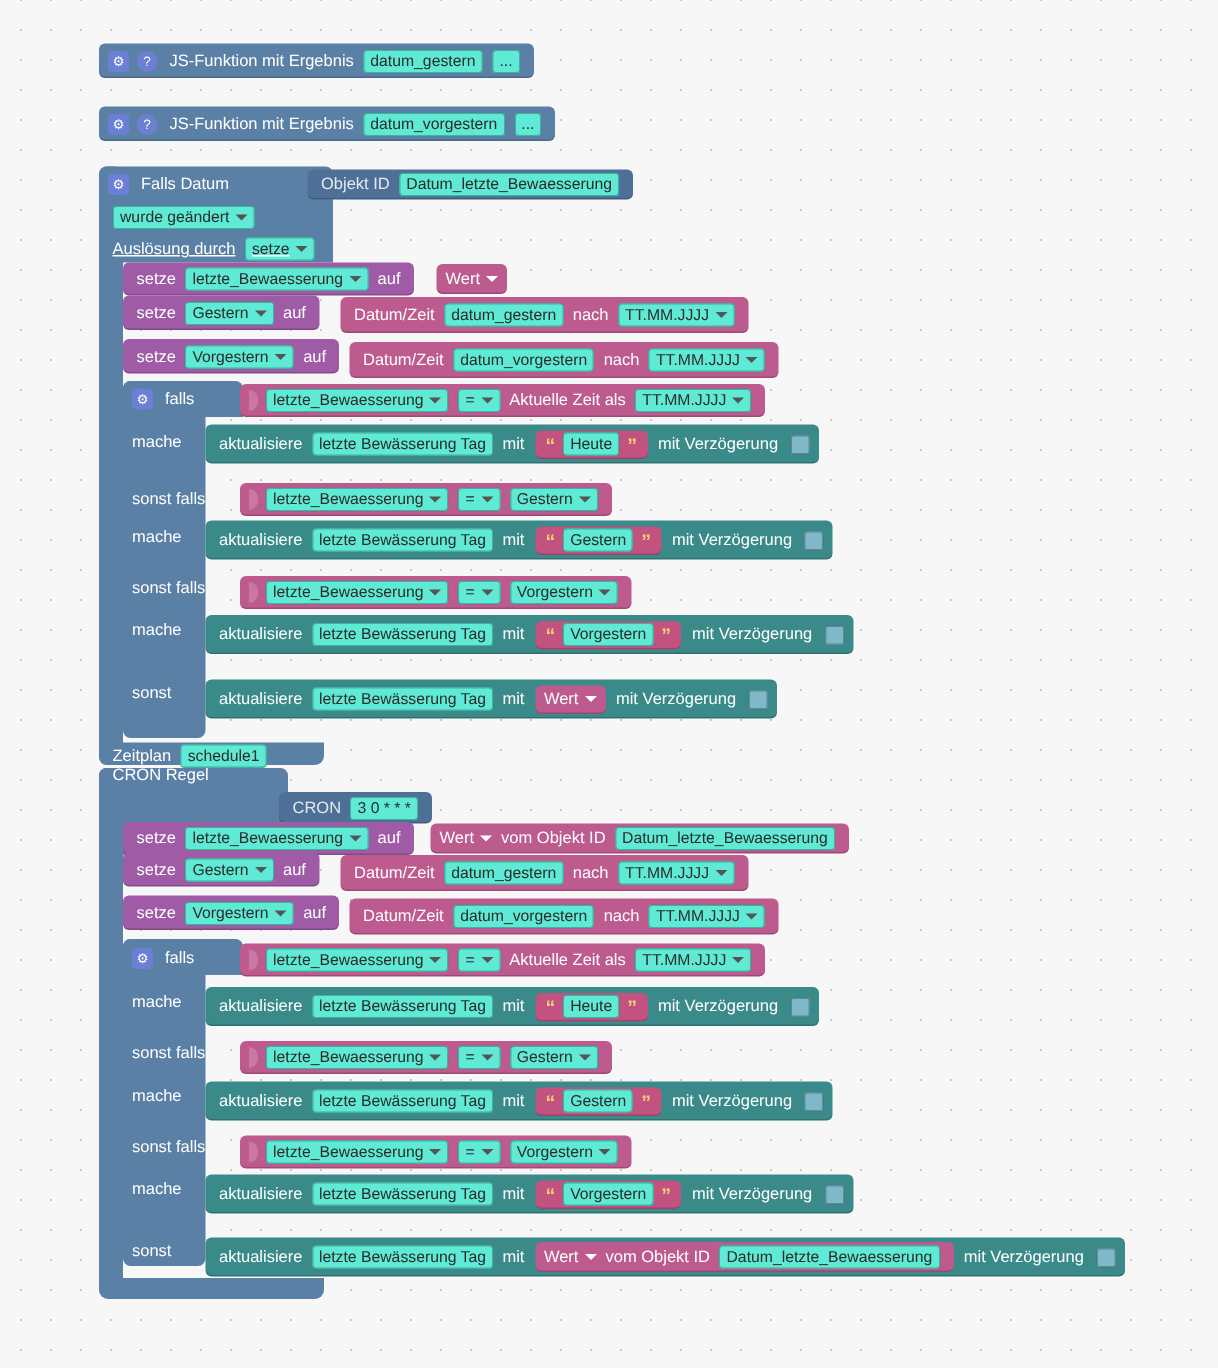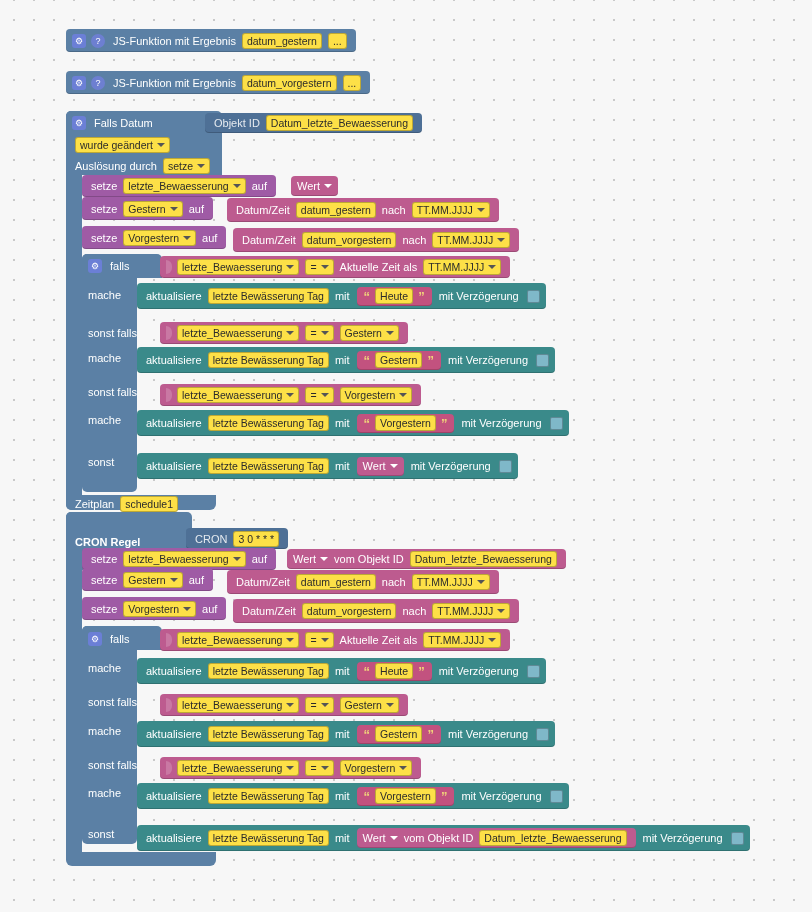--- a/index.html
+++ b/index.html
@@ -45,21 +45,21 @@
   
   .rb {
     border-radius: 4px;
     padding: 3px 6px;
     color: #fff;
     box-shadow: inset 0 -1px 0 rgba(0,0,0,.18);
   }
 
   
   .fld {
-    background: #fde047;
+    background: #5eead4;
     color: #2b2b2b;
     border-radius: 3px;
     padding: 1px 4px;
     margin: 0 3px;
     font-size: 10.5px;
     display: inline-flex;
     align-items: center;
     border: 1px solid rgba(0,0,0,.25);
   }
   .caret {
@@ -148,21 +148,21 @@
   <div class="blk rb c-blue-d" style="left:205px; top:113px; height:20px;">
     <span class="lbl" style="opacity:.85">Objekt ID</span>
     <span class="fld">Datum_letzte_Bewaesserung</span>
   </div>
   <div class="blk" style="left:72px; top:136px; height:18px;">
     <span class="fld">
         <span>wurde geändert</span>
         <span class="caret"></span>
       </span>
   </div>
-  <div class="blk" style="left:72px; top:157px; height:18px;">
+  <div class="blk" style="left:72px; top:157px; height:18px;text-decoration:underline;">
     <span class="lbl">Auslösung durch</span>
     <span class="fld">
         <span>setze</span>
         <span class="caret"></span>
       </span>
   </div>
 
   <div class="blk rb c-purple" style="left:82px; top:175px; height:22px;">
     <span class="lbl">setze</span>
     <span class="fld">
@@ -337,21 +337,21 @@
   </div>
 
   <div class="container c-blue" style="left:66px; top:512px; width:16px; height:348px;"></div>
   <div class="container c-blue" style="left:66px; top:512px; width:126px; height:58px; border-radius:5px 5px 0 0;"></div>
   <div class="container c-blue" style="left:66px; top:852px; width:150px; height:14px; border-radius:0 0 6px 6px;"></div>
 
   <div class="blk" style="left:72px; top:495px; height:18px;">
     <span class="lbl">Zeitplan</span>
     <span class="fld">schedule1</span>
   </div>
-  <div class="blk" style="left:72px; top:533px; height:18px;font-weight:bold;">
+  <div class="blk" style="left:72px; top:508px; height:18px;">
     <span class="lbl">CRON Regel</span>
   </div>
   <div class="blk rb c-blue-d" style="left:186px; top:528px; height:21px;">
     <span class="lbl" style="opacity:.85">CRON</span>
     <span class="fld">3 0 * * *</span>
   </div>
 
   <div class="blk rb c-purple" style="left:82px; top:548px; height:22px;">
     <span class="lbl">setze</span>
     <span class="fld">

